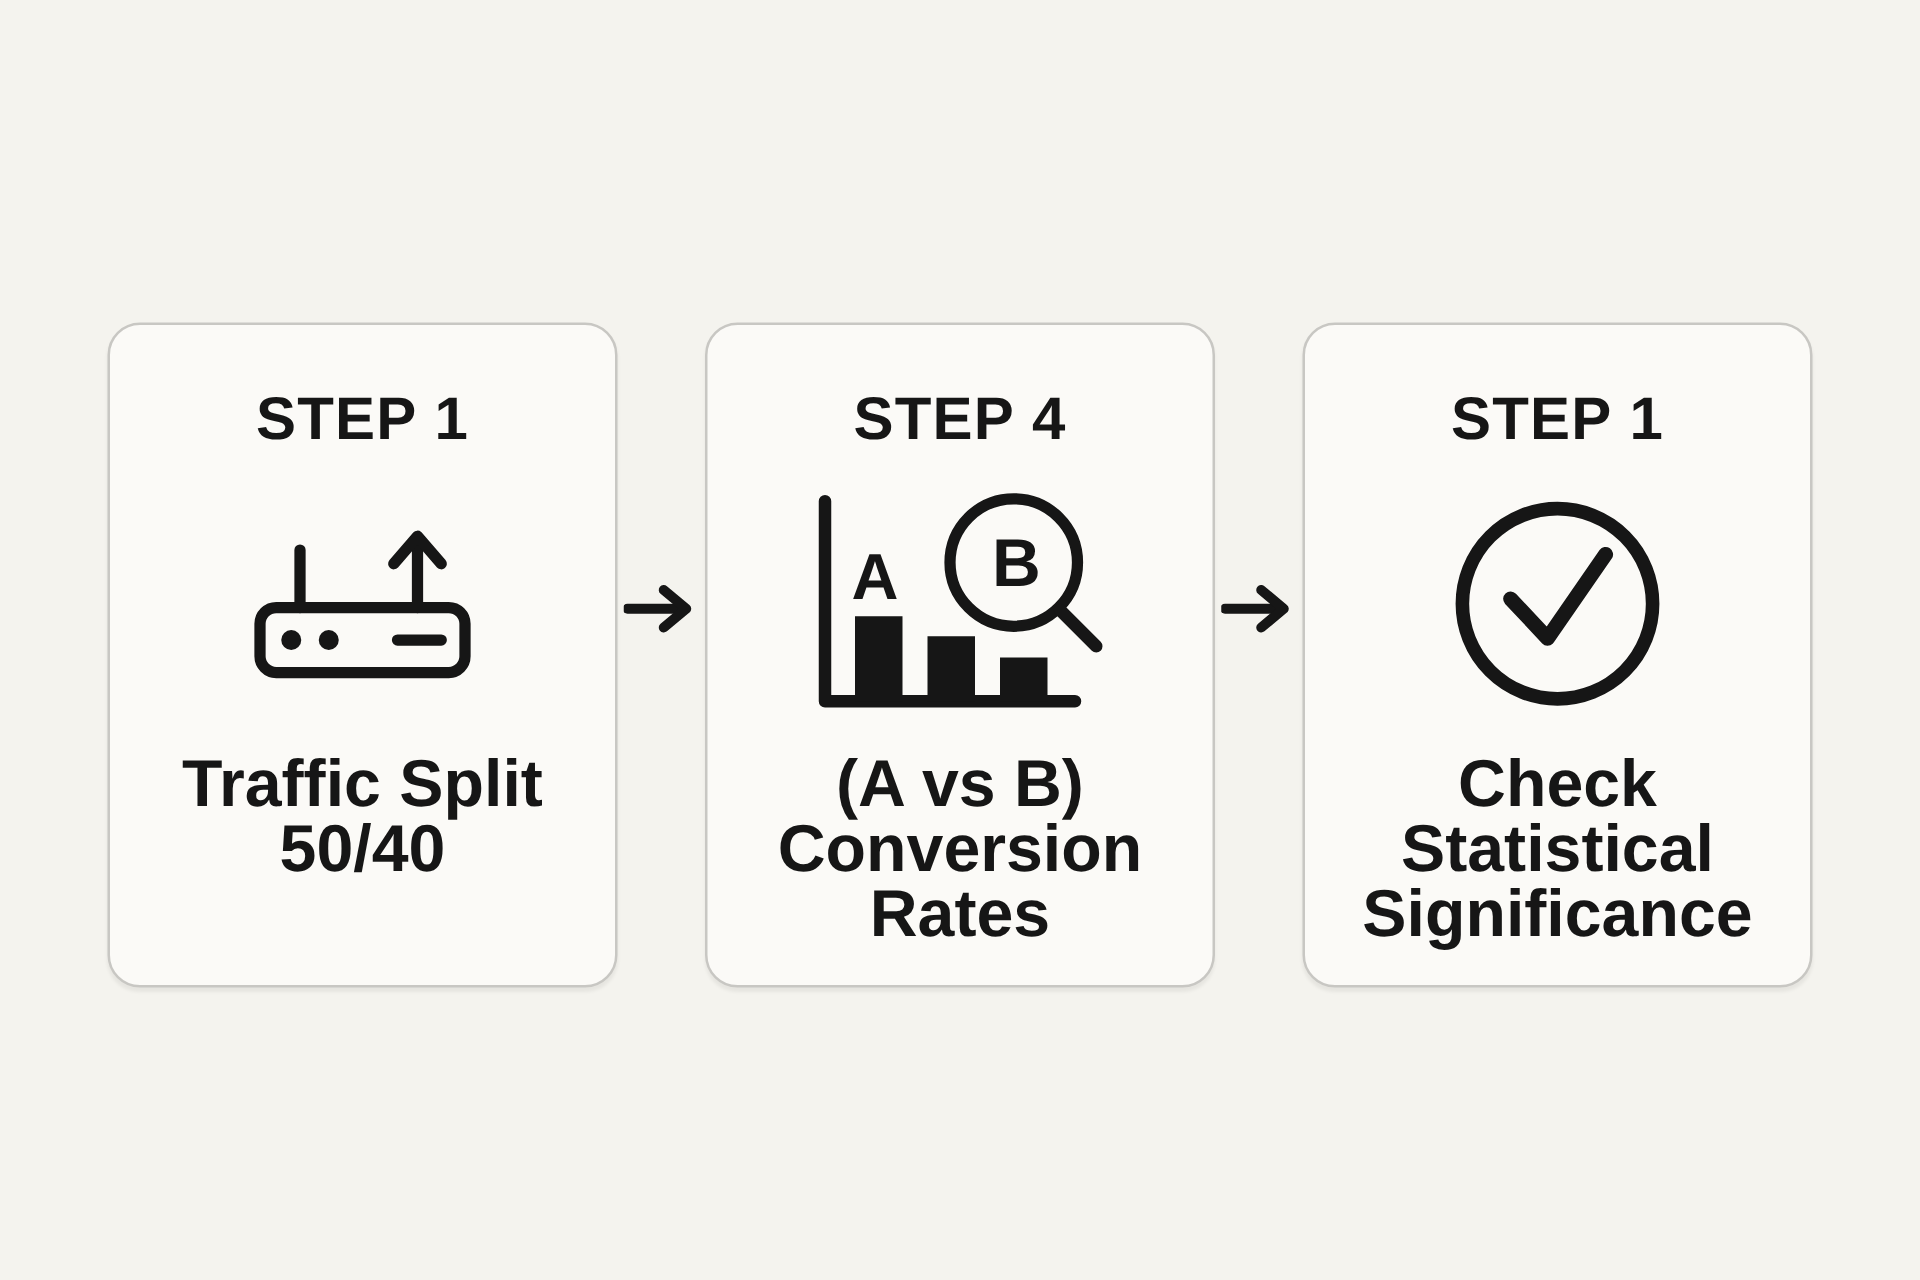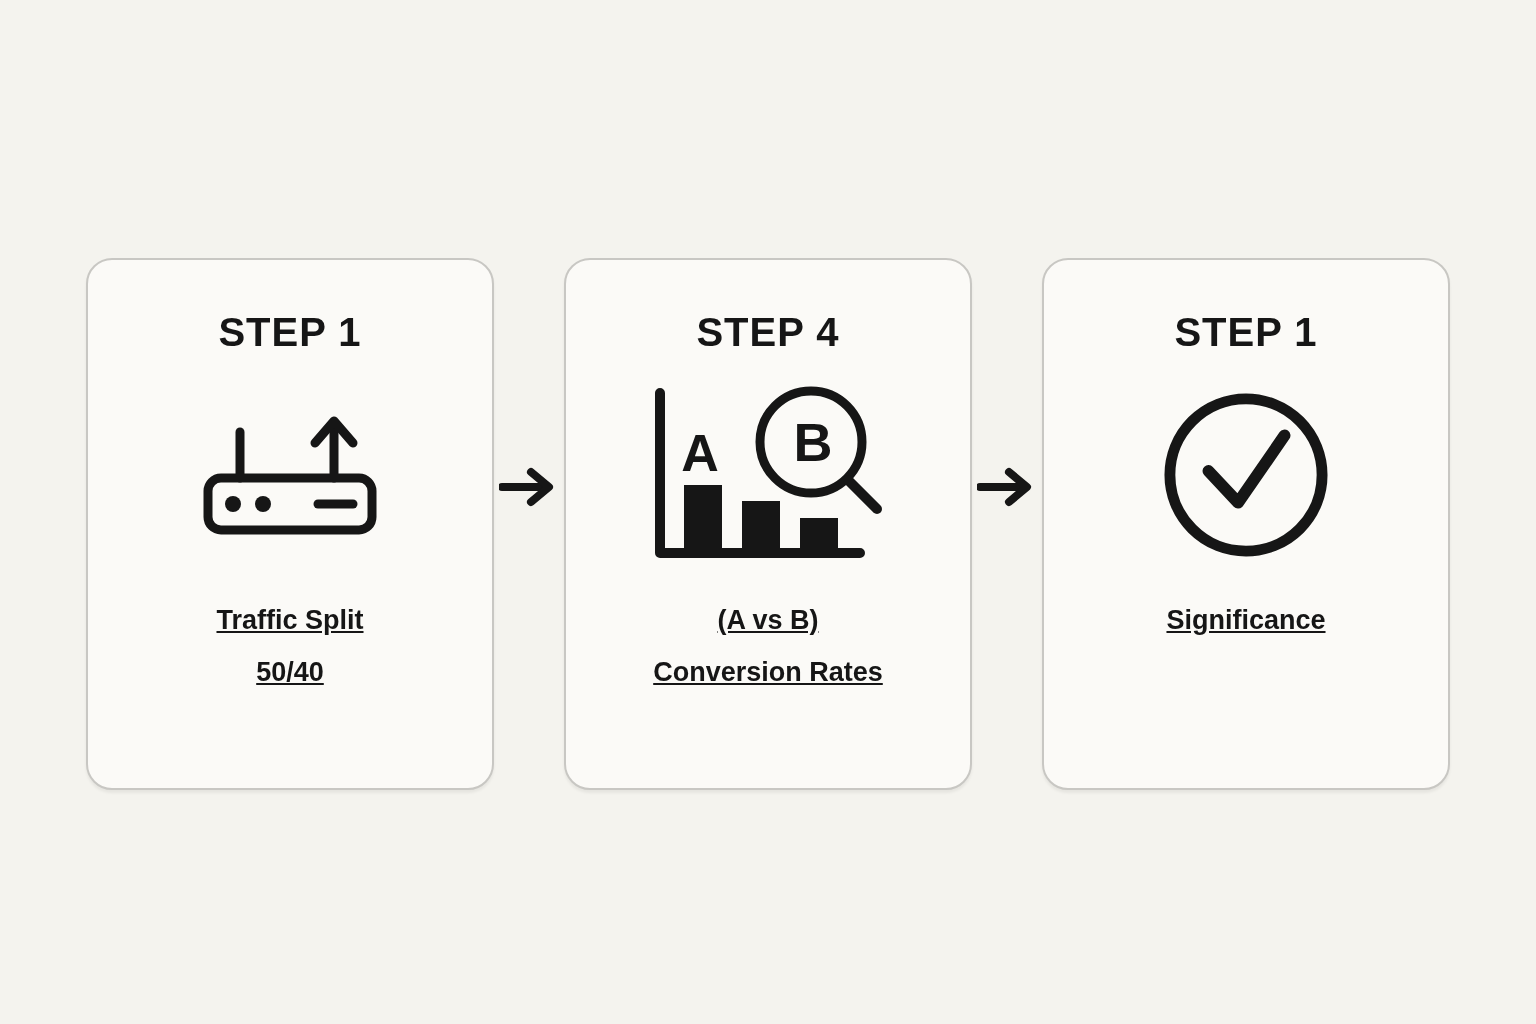--- a/index.html
+++ b/index.html
@@ -32,40 +32,39 @@
     background:var(--card-background);
     border:2px solid var(--card-border);
     border-radius:26px;
     box-shadow:0 3px 3px rgba(0,0,0,0.06);
     display:flex;
     flex-direction:column;
     align-items:center;
   }
   .step-label{
     margin-top:52px;
-    font-size:40px;
+    font-size:48px;
     font-weight:700;
     letter-spacing:1px;
     line-height:1;
     text-align:center;
   }
   .icon-wrap{
     height:238px;
     margin-top:4px;
     display:flex;
     align-items:center;
     justify-content:center;
   }
   .caption{
-    font-size:27px;
+    font-size:53px;
     font-weight:600;
     line-height:52px;
     text-align:center;
     letter-spacing:0;
-    text-decoration:underline;
   }
   .connector{
     width:70px;
     height:532px;
     display:flex;
     justify-content:center;
     align-items:flex-start;
     padding-top:205px;
   }
   svg .stroke{
@@ -142,18 +141,19 @@
 
     <div class="step-card">
       <div class="step-label">STEP 1</div>
       <div class="icon-wrap">
         <svg width="168" height="168" viewBox="0 0 170 170">
           <circle class="stroke" cx="85" cy="85" r="77" stroke-width="11"></circle>
           <polyline class="stroke" points="47,81 77,113 124,45" stroke-width="12"></polyline>
         </svg>
       </div>
       <div class="caption">
+        <div>Check Statistical</div>
         <div>Significance</div>
       </div>
     </div>
 
   </div>
 </div>
 
 </body></html>

